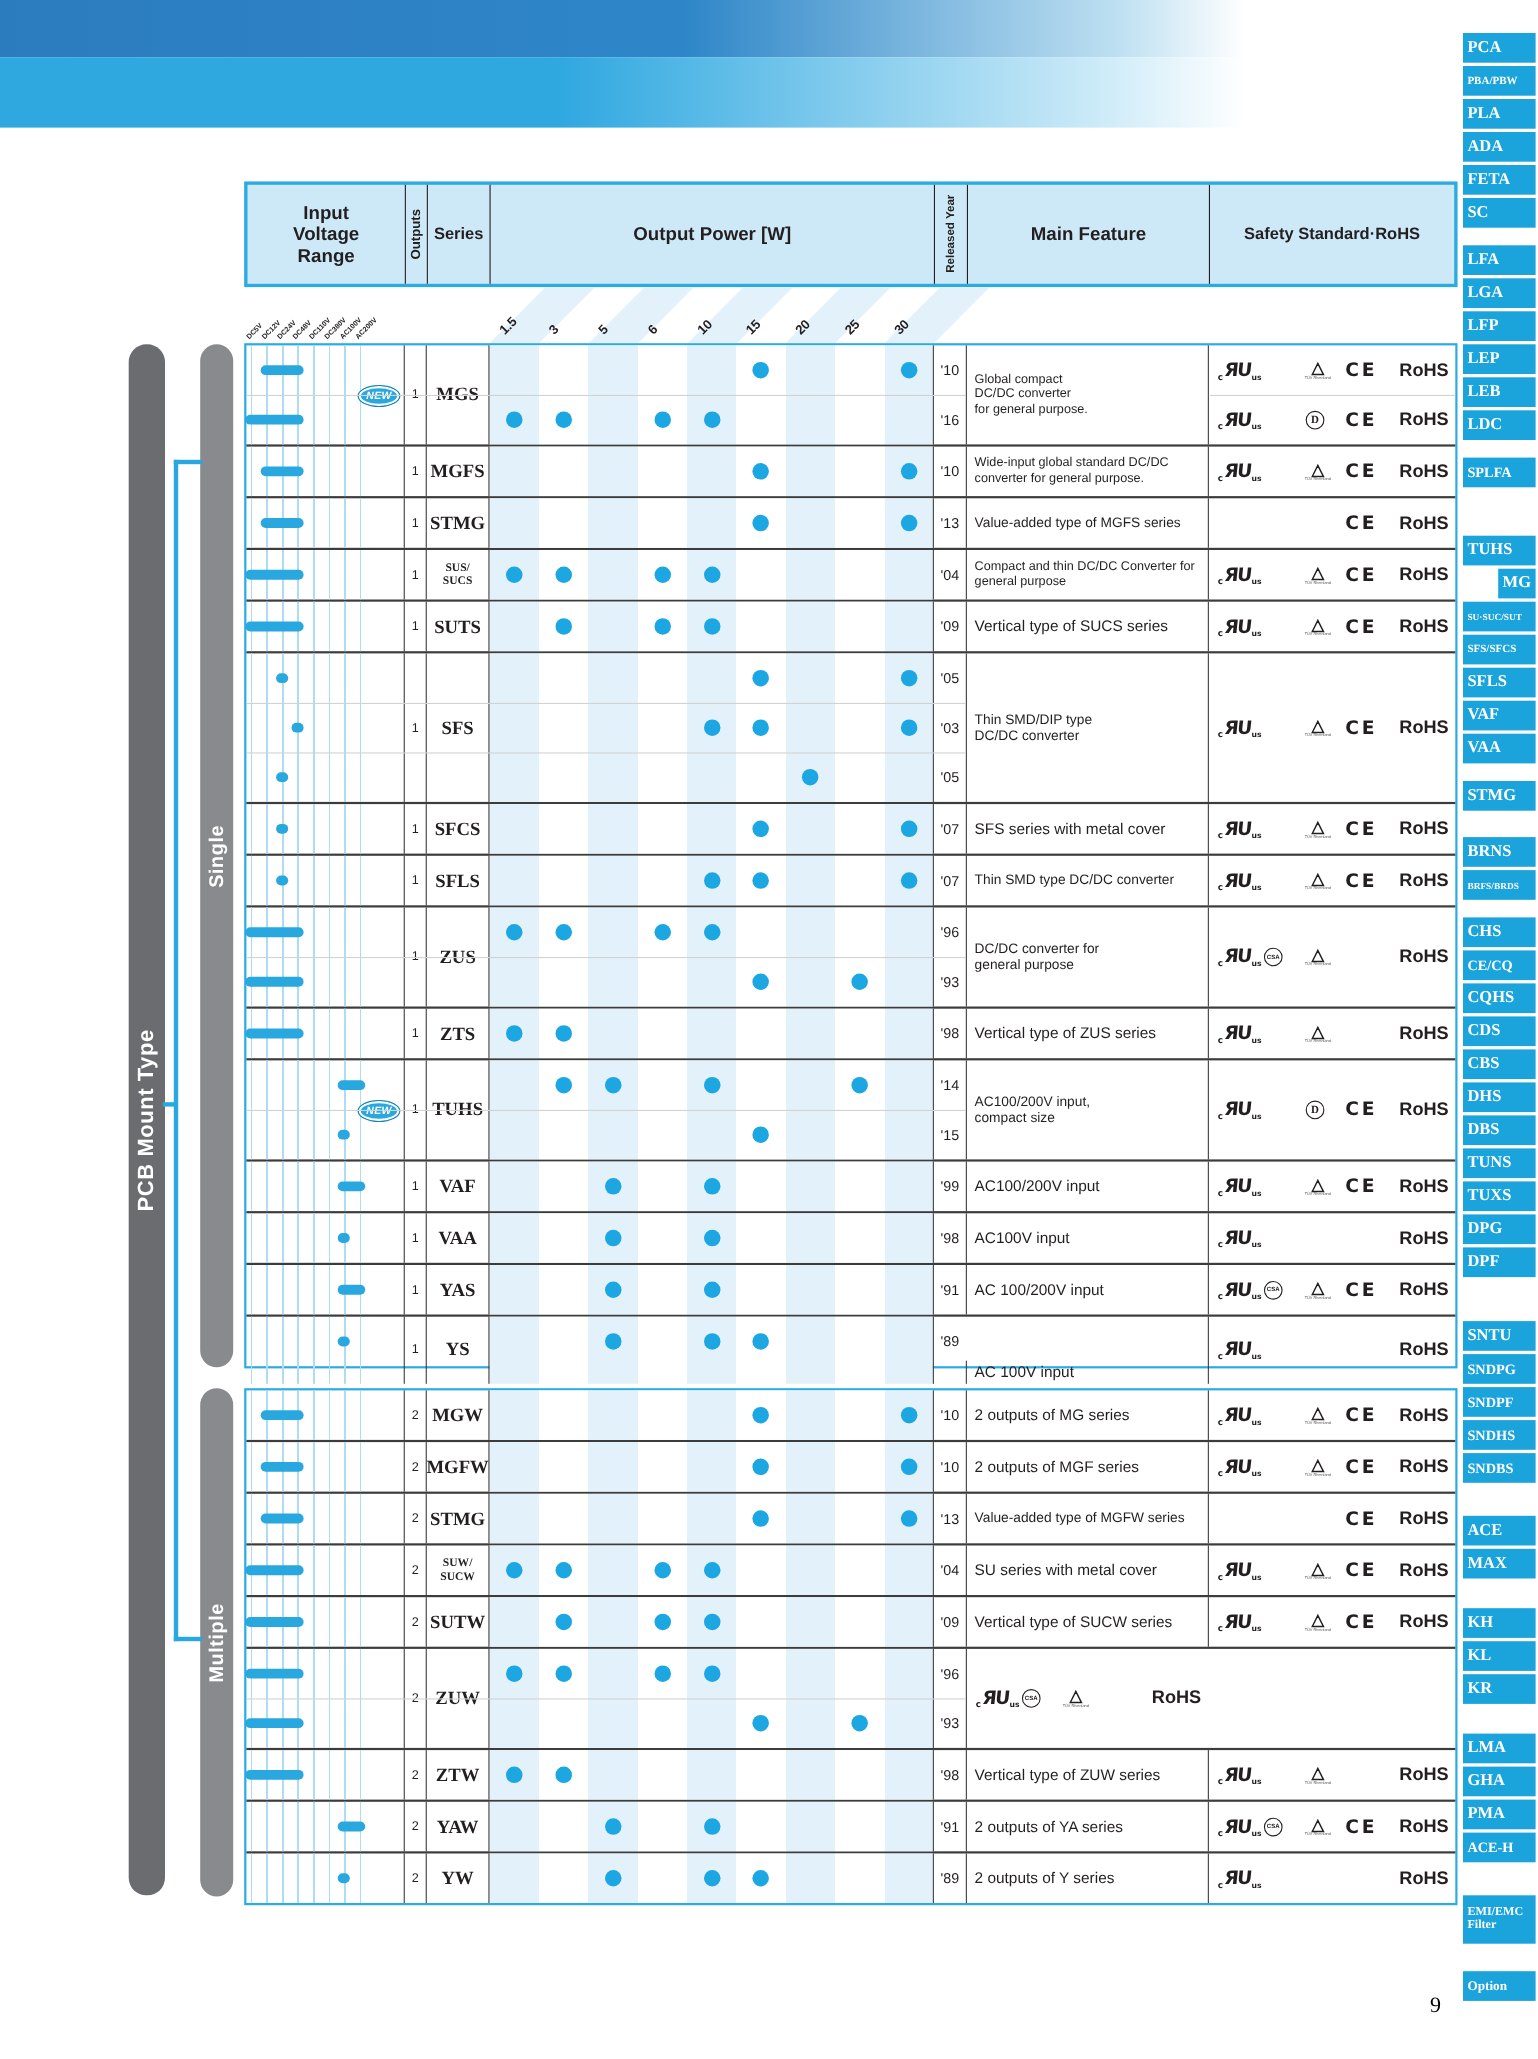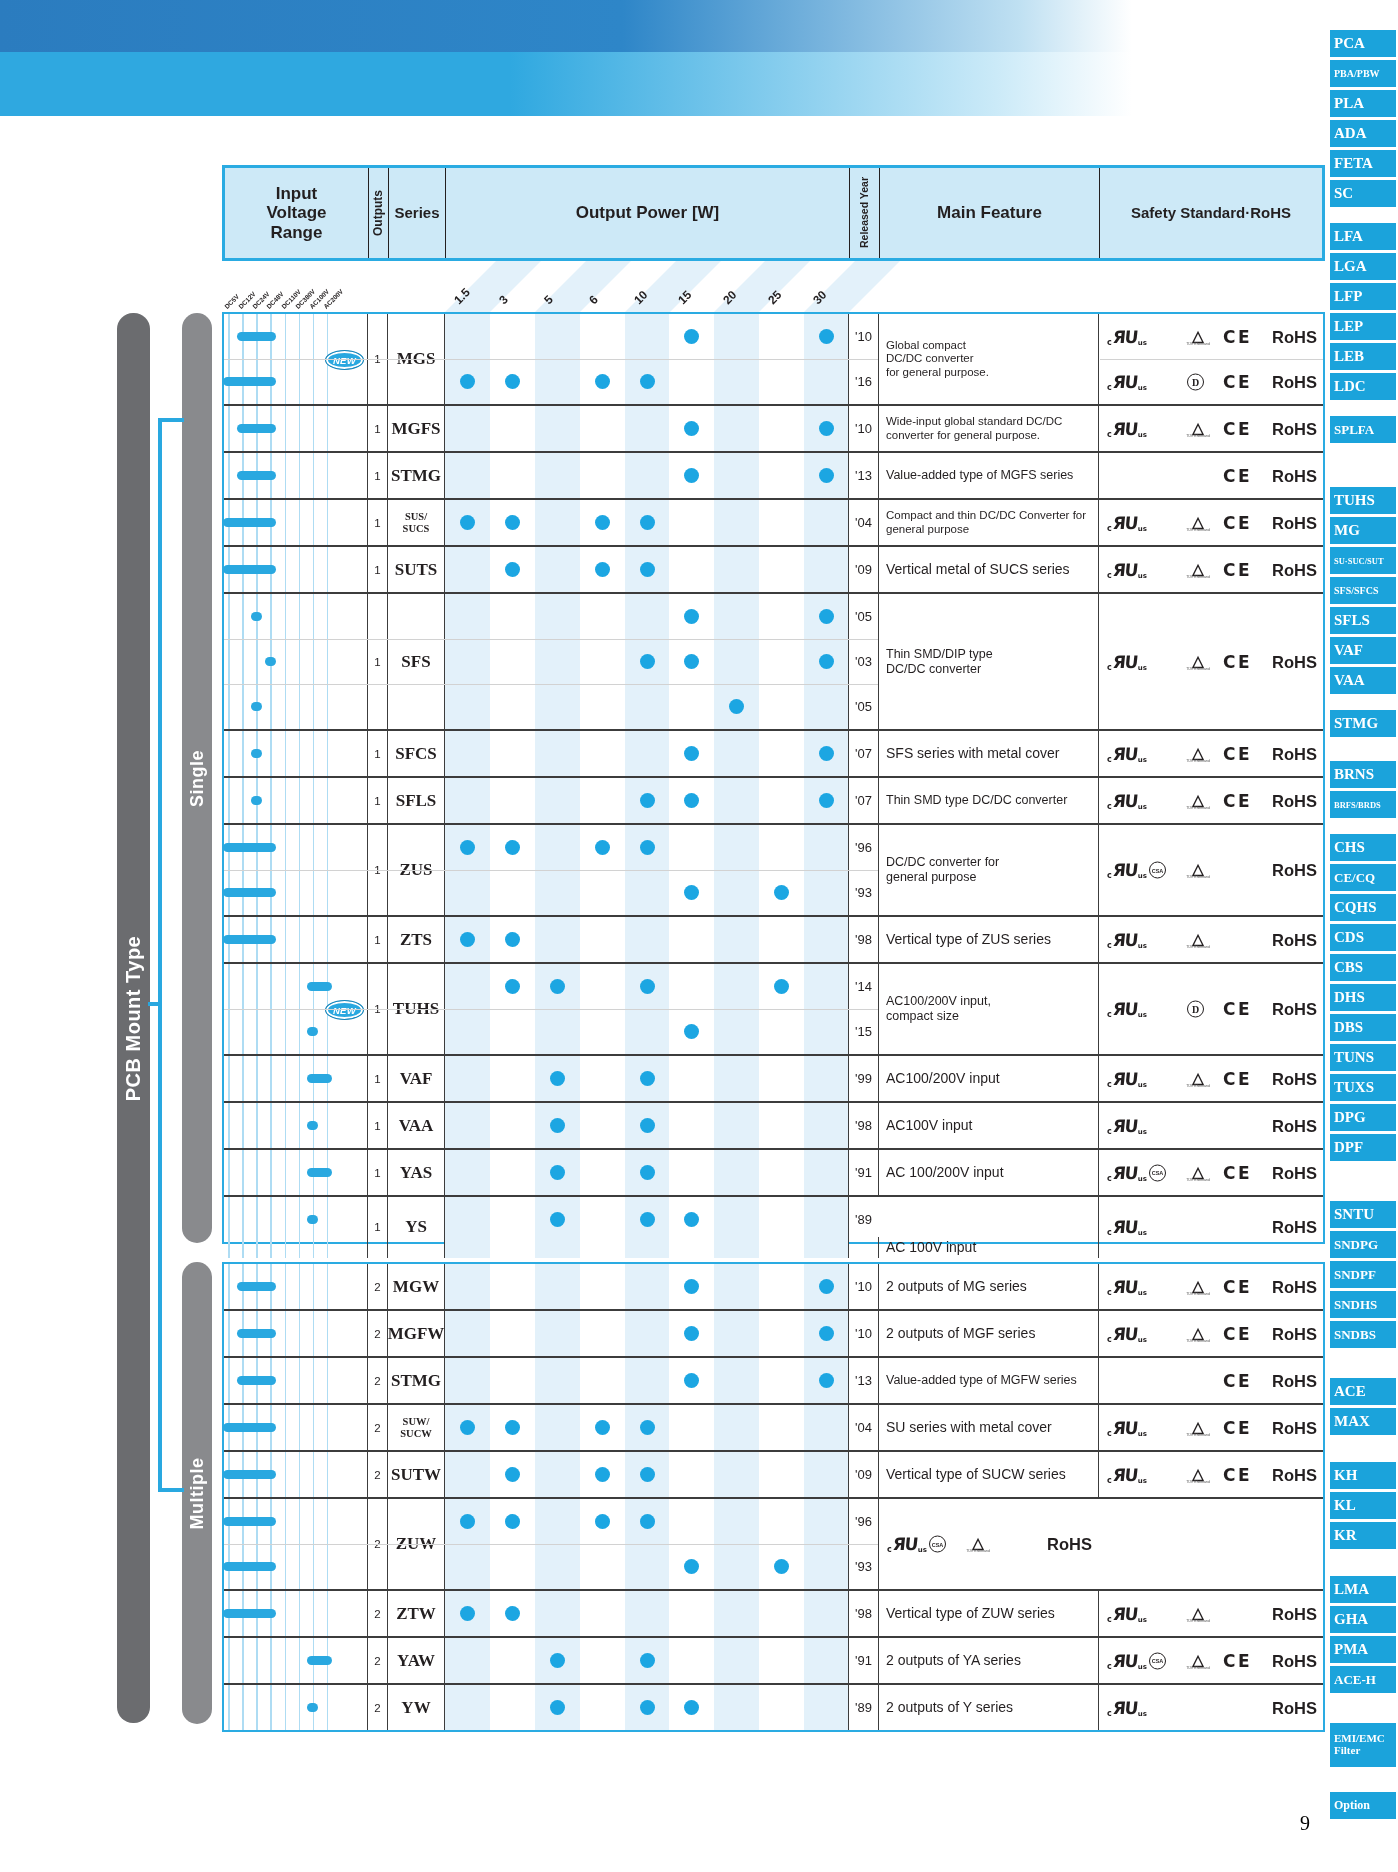--- a/index.html
+++ b/index.html
@@ -296,21 +296,21 @@
         <div class="cell outcell">1</div>
         <div class="cell sercell">SUTS</div>
         <div class="cell powcell">
           <div class="dot" style="left: 59.835px; top: 15px;"></div>
           <div class="dot" style="left: 149.615px; top: 15px;"></div>
           <div class="dot" style="left: 194.505px; top: 15px;"></div>
         </div>
         <div class="cell">
           <div class="yearline" style="height: 45px;">'09</div>
         </div>
-        <div class="cell featcell" style="font-size: 14px;">Vertical metal of SUCS series</div>
+        <div class="cell featcell" style="font-size: 14px;">Vertical type of SUCS series</div>
         <div class="cell">
           <div class="safeline" style="height: 100%;">
             <div class="mk mk-ul" style="left: 8px;">
               <span class="ul-c">c</span>
               <span class="ul-ru">ЯU</span>
               <span class="ul-us">us</span>
             </div>
             <div class="mk mk-tuv" style="left: 86px;">
               <span class="tuv-tri">△</span>
               <span class="tuv-sub">TÜV Rheinland</span>
@@ -941,21 +941,21 @@
         <div class="sbtab" style="font-size: 15px;">LFP</div>
         <div class="sbtab" style="font-size: 15px;">LEP</div>
         <div class="sbtab" style="font-size: 15px;">LEB</div>
         <div class="sbtab" style="font-size: 15px;">LDC</div>
       </div>
       <div class="sbg" style="margin-bottom: 44px;">
         <div class="sbtab" style="font-size: 13px;">SPLFA</div>
       </div>
       <div class="sbg" style="margin-bottom: 16px;">
         <div class="sbtab" style="font-size: 15px;">TUHS</div>
-        <div class="sbtab" style="font-size: 15px;">MG</div>
+        <div class="sbtab" style="font-size: 15px; margin-left: 32px;">MG</div>
         <div class="sbtab" style="font-size: 8.5px;">SU·SUC/SUT</div>
         <div class="sbtab" style="font-size: 10px;">SFS/SFCS</div>
         <div class="sbtab" style="font-size: 15px;">SFLS</div>
         <div class="sbtab" style="font-size: 15px;">VAF</div>
         <div class="sbtab" style="font-size: 15px;">VAA</div>
       </div>
       <div class="sbg" style="margin-bottom: 24px;">
         <div class="sbtab" style="font-size: 15px;">STMG</div>
       </div>
       <div class="sbg" style="margin-bottom: 16px;">

